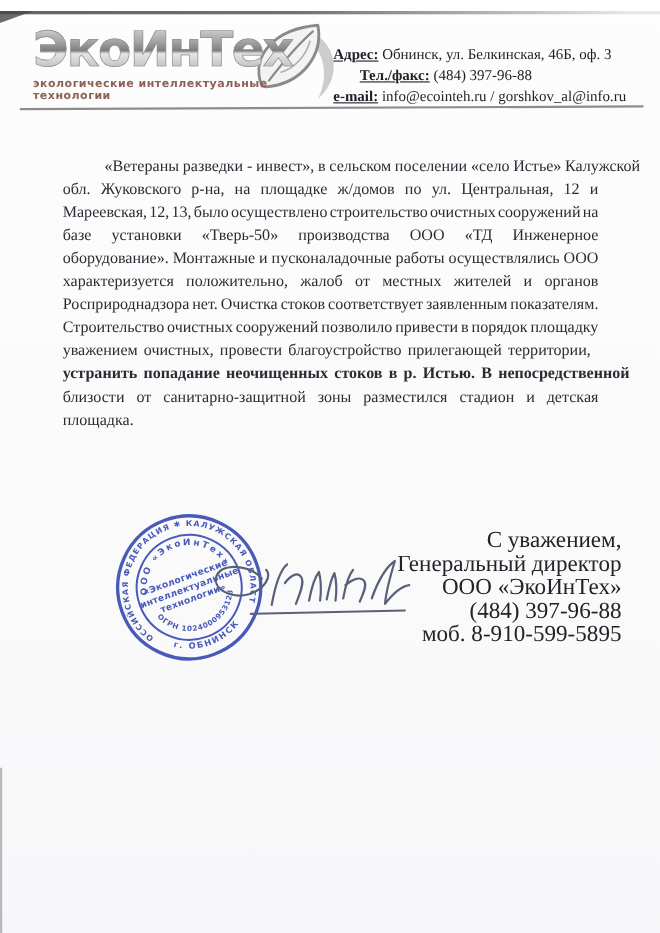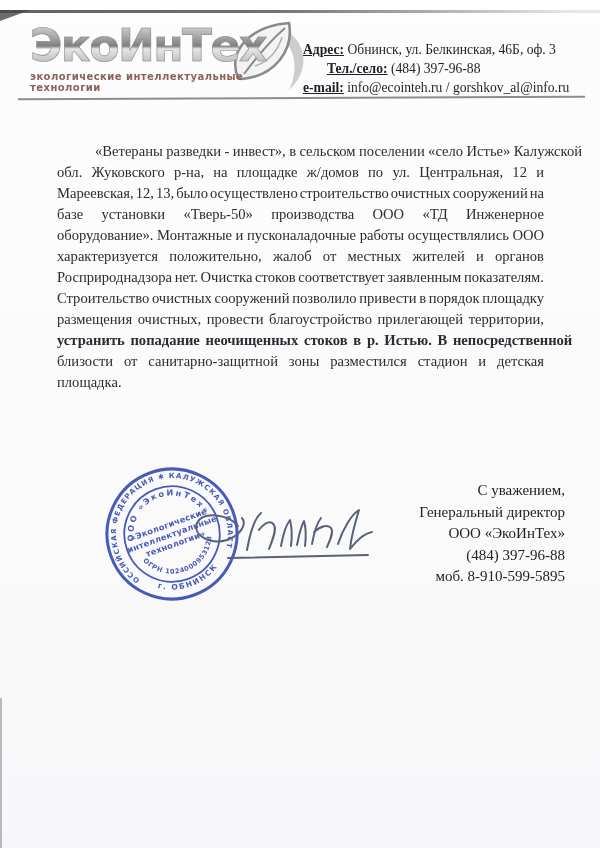--- a/index.html
+++ b/index.html
@@ -37,21 +37,21 @@
   .header-rule{position:absolute;left:18px;top:87px;width:567px;height:2px;background:#8d8d8d;
                transform:rotate(-0.25deg);}
 
   
   .letter-body{position:absolute;left:57px;top:131px;width:487px;font-size:14.6px;color:#2b2b33;}
   .letter-line{height:21px;line-height:21px;white-space:nowrap;}
   .letter-line:first-child{text-indent:38px;}
 
   
   .sig-block{position:absolute;right:35px;top:470px;width:320px;text-align:right;
-             font-size:15px;line-height:21.6px;color:#222229;}
+             font-size:21px;line-height:21.6px;color:#222229;}
   .stamp{position:absolute;left:101px;top:453px;width:142px;height:142px;
          transform:rotate(-20deg);opacity:.92;}
   .stamp text{fill:#3a4db4;font-family:"DejaVu Sans", sans-serif;font-weight:bold;}
   .st-outer{font-size:7px;letter-spacing:1px;}
   .st-outer-bot{font-size:7.5px;letter-spacing:1.5px;}
   .st-inner{font-size:8px;letter-spacing:2px;}
   .st-inner-bot{font-size:6.5px;letter-spacing:0.6px;}
   .st-center{font-size:8.2px;letter-spacing:0.2px;}
   .sig-ink{position:absolute;left:185px;top:494px;width:195px;height:64px;}
 </style>
@@ -78,42 +78,42 @@
     <div class="logo-tagline">экологические интеллектуальные технологии</div>
   </div>
 
   <div class="contacts">
 
   <div class="contact-line">
       <span class="contact-label">Адрес:</span>
       <span class="contact-value">Обнинск, ул. Белкинская, 46Б, оф. 3</span>
     </div>
       <div class="contact-line">
-      <span class="contact-label">Тел./село:</span>
+      <span class="contact-label">Тел./факс:</span>
       <span class="contact-value">(484) 397-96-88</span>
     </div>
       <div class="contact-line">
       <span class="contact-label">e-mail:</span>
       <span class="contact-value">info@ecointeh.ru / gorshkov_al@info.ru</span>
     </div>
     </div>
 
   <div class="header-rule"></div>
 
   <div class="letter-body">
 
       <div class="letter-line" style="word-spacing: -0.270833px;">«Ветераны разведки - инвест», в сельском поселении «село Истье» Калужской</div>
       <div class="letter-line" style="word-spacing: 5.59844px;">обл. Жуковского р-на, на площадке ж/домов по ул. Центральная, 12 и</div>
       <div class="letter-line" style="word-spacing: -1.66211px;">Мареевская, 12, 13, было осуществлено строительство очистных сооружений на</div>
       <div class="letter-line" style="word-spacing: 14.625px;">базе установки «Тверь-50» производства ООО «ТД Инженерное</div>
       <div class="letter-line" style="word-spacing: -0.0755208px;">оборудование». Монтажные и пусконаладочные работы осуществлялись ООО</div>
       <div class="letter-line" style="word-spacing: 7.52455px;">характеризуется положительно, жалоб от местных жителей и органов</div>
       <div class="letter-line" style="word-spacing: -0.994792px;">Росприроднадзора нет. Очистка стоков соответствует заявленным показателям.</div>
       <div class="letter-line" style="word-spacing: -0.984375px;">Строительство очистных сооружений позволило привести в порядок площадку</div>
-      <div class="letter-line" style="word-spacing: 1.94375px;">размещения очистных, провести благоустройство прилегающей территории,</div>
+      <div class="letter-line" style="word-spacing: 1.94375px;">уважением очистных, провести благоустройство прилегающей территории,</div>
       <div class="letter-line" style="word-spacing: 2.01172px; font-weight: bold;">устранить попадание неочищенных стоков в р. Истью. В непосредственной</div>
       <div class="letter-line" style="word-spacing: 7.19866px;">близости от санитарно-защитной зоны разместился стадион и детская</div>
       <div class="letter-line">площадка.</div>
     </div>
 
   <svg class="stamp" viewBox="0 0 140 140">
     <g fill="none" stroke="#3a4db4">
       <circle cx="70" cy="70" r="64" stroke-width="3"></circle>
       <circle cx="70" cy="70" r="47" stroke-width="1.8"></circle>
     </g>

